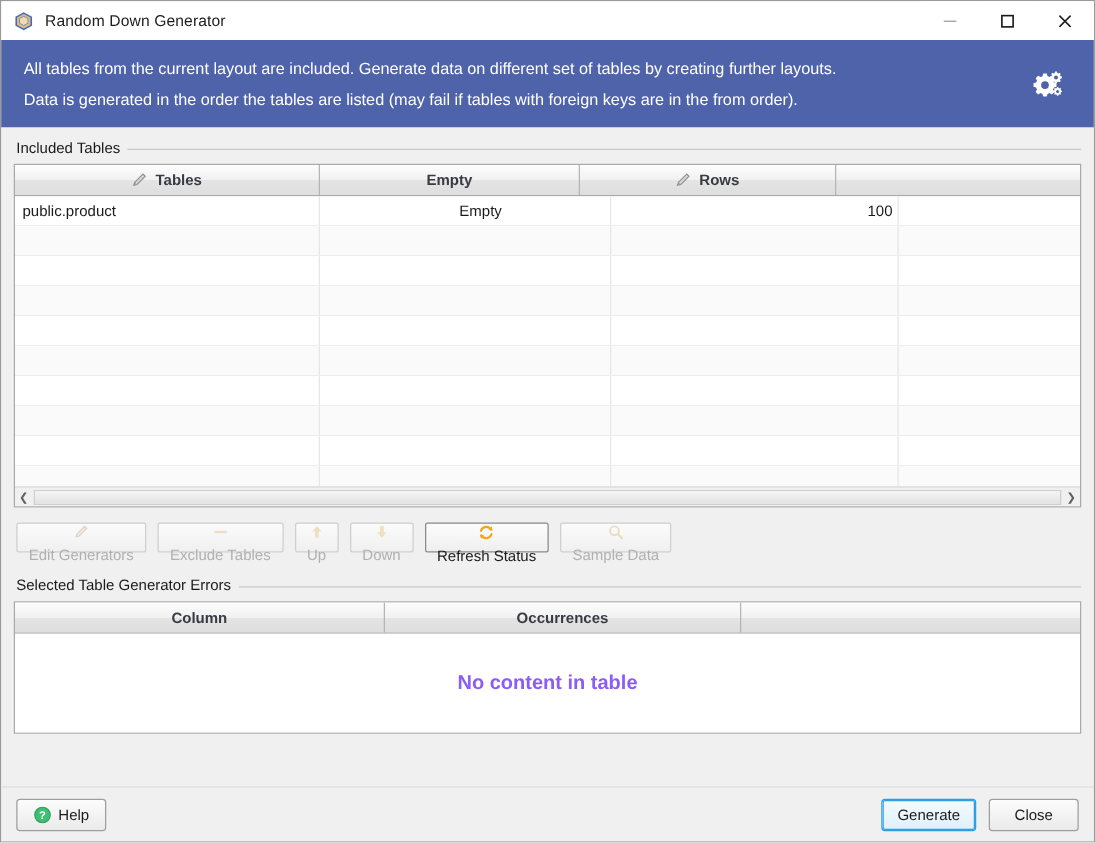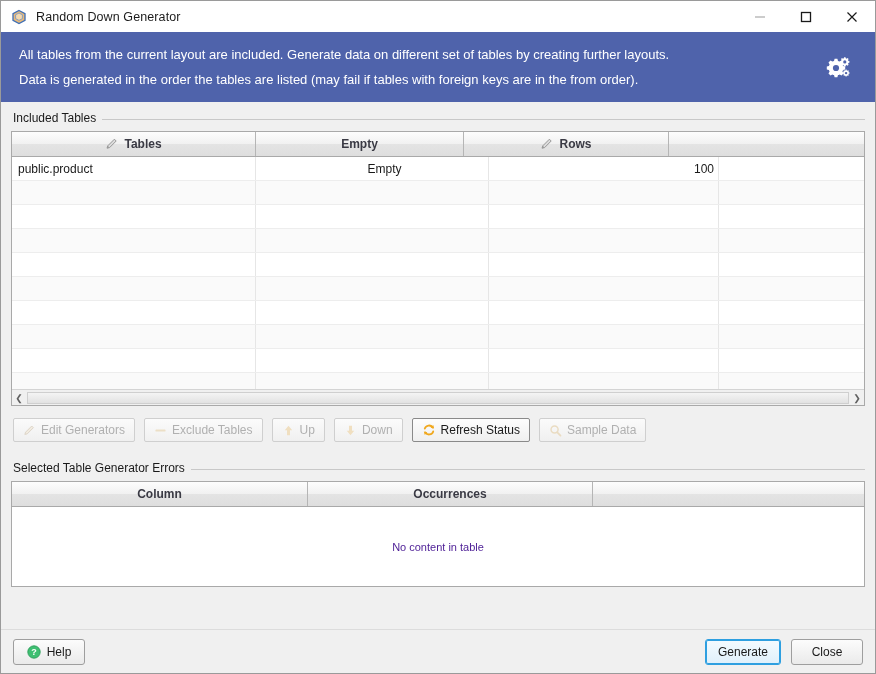--- a/index.html
+++ b/index.html
@@ -204,41 +204,43 @@
     display: inline-flex;
     align-items: center;
     gap: 5px;
     padding: 0 9px;
     font-size: 12px;
     border: 1px solid #cfcfcf;
     border-radius: 2px;
     background: linear-gradient(to bottom, #fbfbfb, #f0f0f0);
     color: #b0b0b0;
     white-space: nowrap;
+    flex-direction: column;
   }
   .tbtn.enabled {
     border: 1px solid #8a8a8a;
     color: #1a1a1a;
     background: linear-gradient(to bottom, #fdfdfd, #efefef);
   }
   .tbtn svg { display: block; flex: 0 0 auto; }
 
   
   .col-column      { width: 296px; }
   .col-occurrences { width: 285px; }
   .col-msg2        { flex: 1 1 auto; }
   #errors-grid { height: 106px; }
   #errors-empty {
     flex: 1 1 auto;
     display: flex;
     align-items: center;
     justify-content: center;
-    font-size: 11px;
-    color: #4c1d95;
+    font-size: 16px;
+    color: #8b5cf6;
     background: #ffffff;
+    font-weight: bold;
   }
 
   
   #footer {
     flex: 0 0 auto;
     height: 44px;
     display: flex;
     align-items: center;
     padding: 0 12px;
     background: #f0f0f0;

